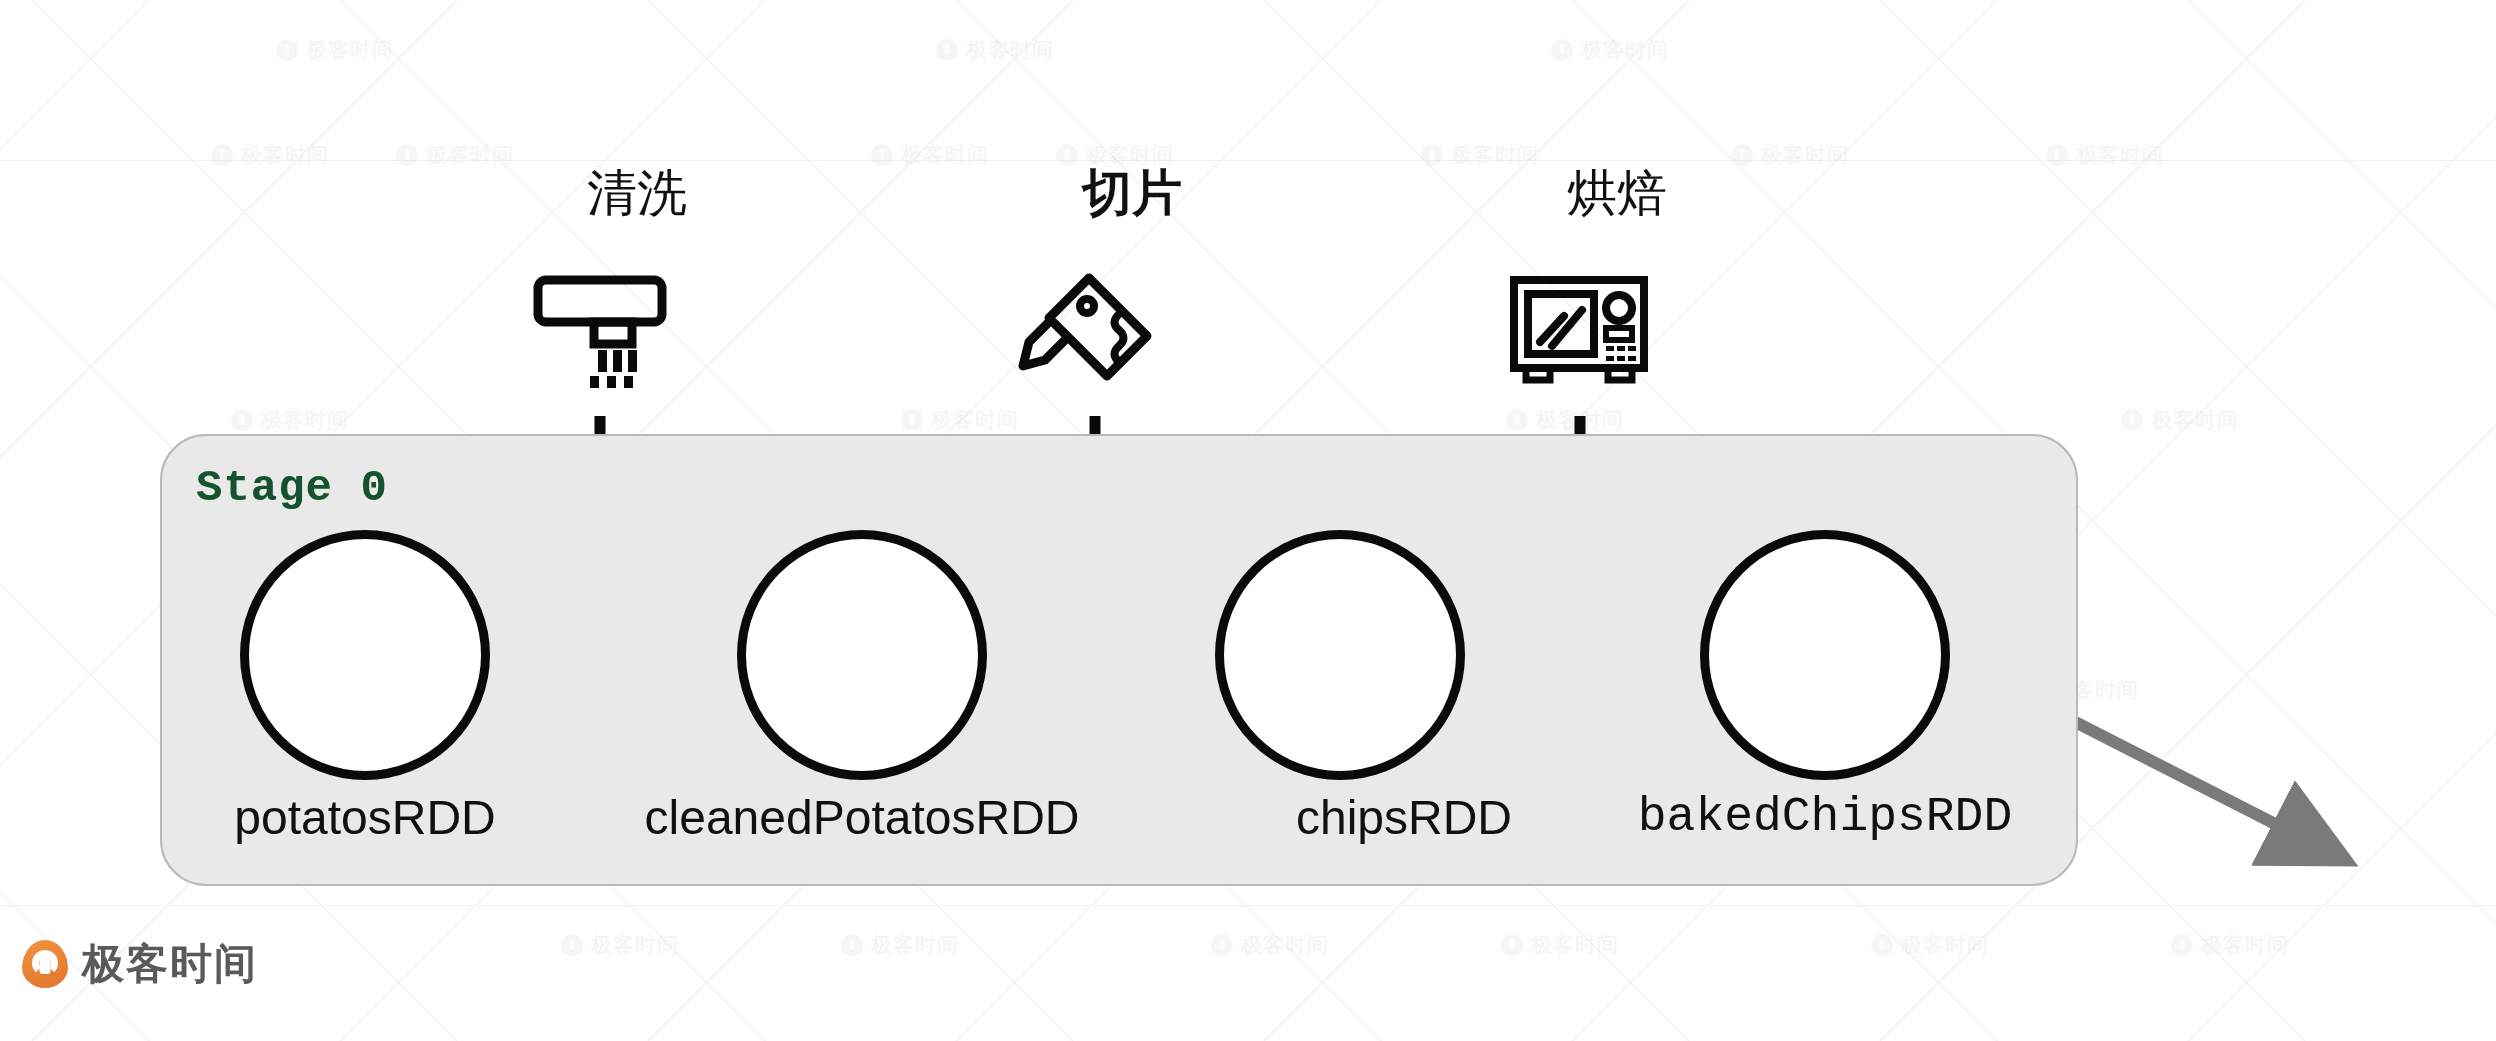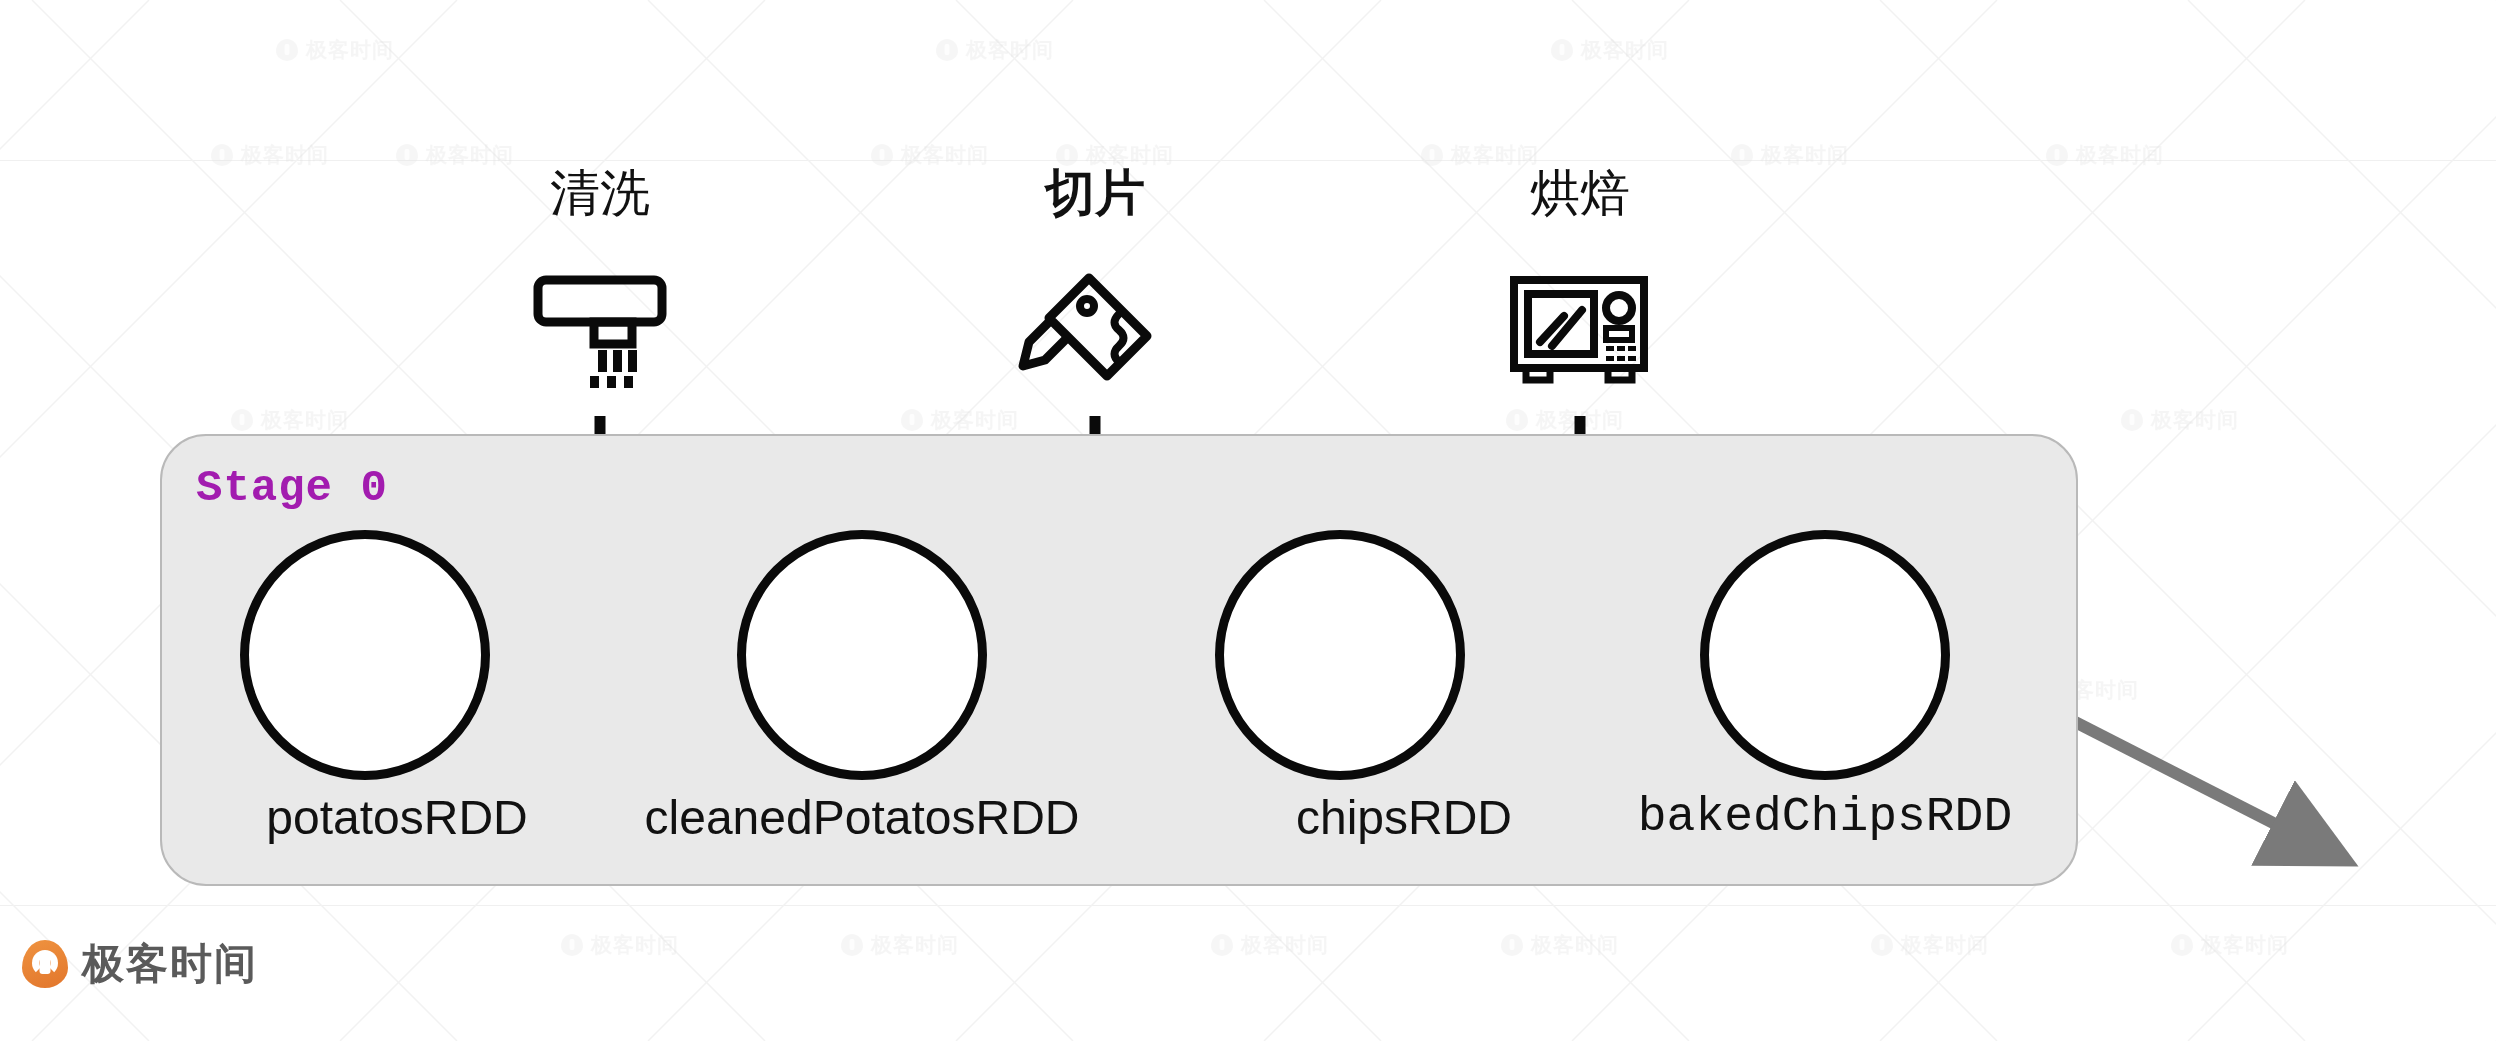--- a/index.html
+++ b/index.html
@@ -36,41 +36,42 @@
     position:absolute;
     left:160px;top:434px;width:1918px;height:452px;
     background:#e9e9e9;
     border:2px solid #b9b9b9;
     border-radius:46px;
     box-sizing:border-box;
   }
   .stage-label{
     position:absolute;left:196px;top:463px;
     font-family:"Liberation Mono","DejaVu Sans Mono",monospace;
-    font-size:44px;font-weight:700;color:#a21caf;letter-spacing:1px;
+    font-size:44px;font-weight:700;color:#14532d;letter-spacing:1px;
     white-space:nowrap;
   }
   .node{
     position:absolute;
     width:250px;height:250px;border-radius:50%;
     background:#ffffff;border:9px solid #0a0a0a;
     box-sizing:border-box;
   }
   .node-label{
     position:absolute;
     font-size:48px;color:#111;
     white-space:nowrap;
     transform:translateX(-50%);
   }
   .step-label{
     position:absolute;
     font-size:50px;color:#111;
     white-space:nowrap;
     transform:translateX(-50%);
     font-family:"Liberation Sans","DejaVu Sans",sans-serif;
+    margin-left:37px;
   }
   .icon-wrap{
     position:absolute;
     transform:translateX(-50%);
   }
   .brand{
     position:absolute;left:22px;top:936px;
     display:flex;align-items:center;gap:14px;
   }
   .brand-mark{
@@ -245,21 +246,21 @@
     <g id="outedge">
         <line x1="1930" y1="648" x2="2330" y2="852" stroke="#7a7a7a" stroke-width="12" marker-end="url(#ahg)"></line>
       </g>
   </svg>
 
   <div class="stage-box"></div>
   <div class="stage-label">Stage 0</div>
 
   <div id="nodes">
       <div class="node" style="left: 240px; top: 530px; width: 250px; height: 250px;"></div>
-      <div class="node-label" style="left: 365px; top: 790px; margin-left: 32px;">potatosRDD</div>
+      <div class="node-label" style="left: 365px; top: 790px;">potatosRDD</div>
       <div class="node" style="left: 737px; top: 530px; width: 250px; height: 250px;"></div>
       <div class="node-label" style="left: 862px; top: 790px; text-align: center;">cleanedPotatosRDD</div>
       <div class="node" style="left: 1215px; top: 530px; width: 250px; height: 250px;"></div>
       <div class="node-label" style="left: 1404px; top: 790px;">chipsRDD</div>
       <div class="node" style="left: 1700px; top: 530px; width: 250px; height: 250px;"></div>
       <div class="node-label" style="left: 1825px; top: 790px; font-family: Liberation Mono, monospace;">bakedChipsRDD</div>
     </div>
 
   <div id="steps">
       <div class="step-label" style="left: 600px; top: 160px;">清洗</div>

